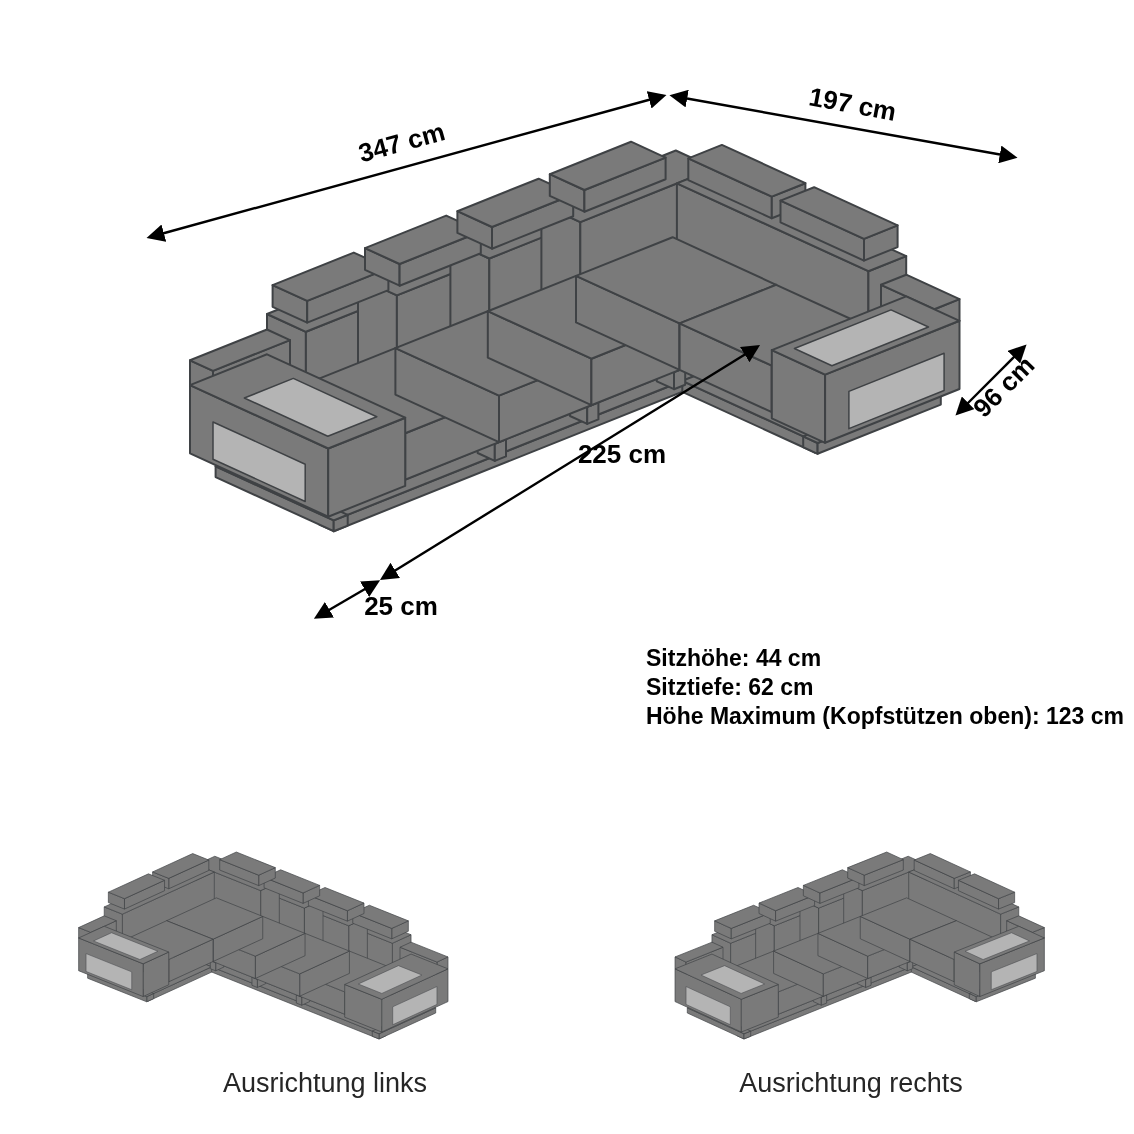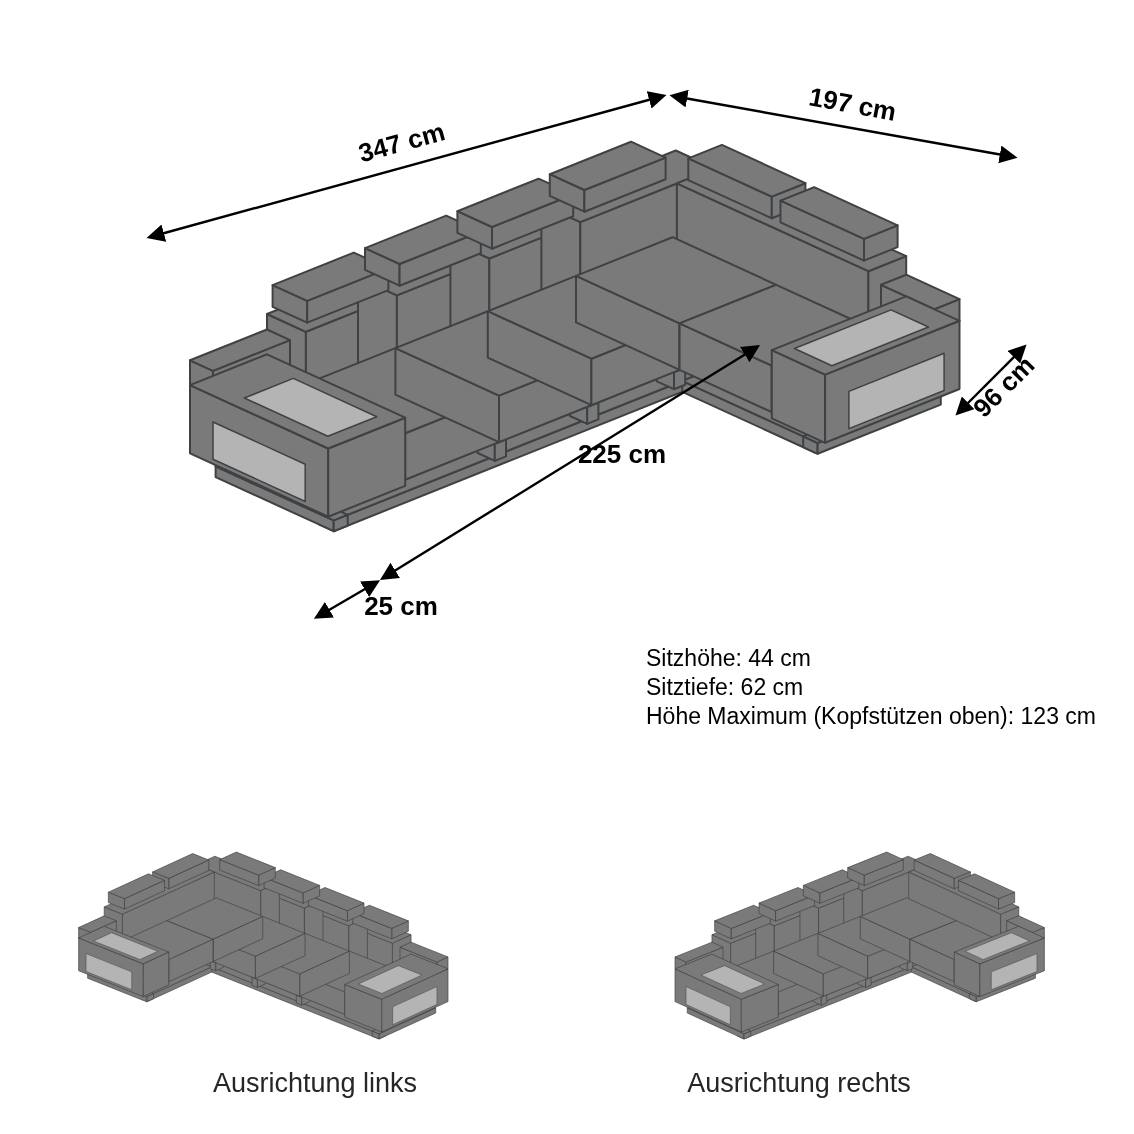--- a/index.html
+++ b/index.html
@@ -3,26 +3,26 @@
 <meta charset="utf-8">
 <style>
   html,body{margin:0;padding:0;background:#ffffff;}
   body{width:1134px;height:1134px;position:relative;overflow:hidden;
        font-family:"Liberation Sans","DejaVu Sans",sans-serif;}
   .stage{position:absolute;left:0;top:0;width:1134px;height:1134px;}
   svg{position:absolute;left:0;top:0;}
   .dim-label{font-family:"Liberation Sans","DejaVu Sans",sans-serif;
              font-size:26px;font-weight:bold;fill:#000000;}
   .spec-block{position:absolute;left:646px;top:644px;
-              font-size:23px;font-weight:normal;color:#000000;line-height:29px;
+              font-size:23px;font-weight:bold;color:#000000;line-height:29px;
               white-space:nowrap;}
   .orient-label{position:absolute;top:1068px;font-size:27px;font-weight:400;
                 color:#262626;text-align:center;width:370px;}
-  .orient-left{left:130px;}
-  .orient-right{left:614px;}
+  .orient-left{left:140px;}
+  .orient-right{left:666px;}
 </style>
 </head>
 <body>
 
 <div class="stage">
 
   <svg width="1134" height="1134" viewBox="0 0 1134 1134">
     <defs>
       <marker id="ah" viewBox="0 0 10 10" refX="8" refY="5" markerWidth="7.5" markerHeight="7.5" orient="auto-start-reverse">
         <path d="M0,0 L10,5 L0,10 z" fill="#000000"></path>

